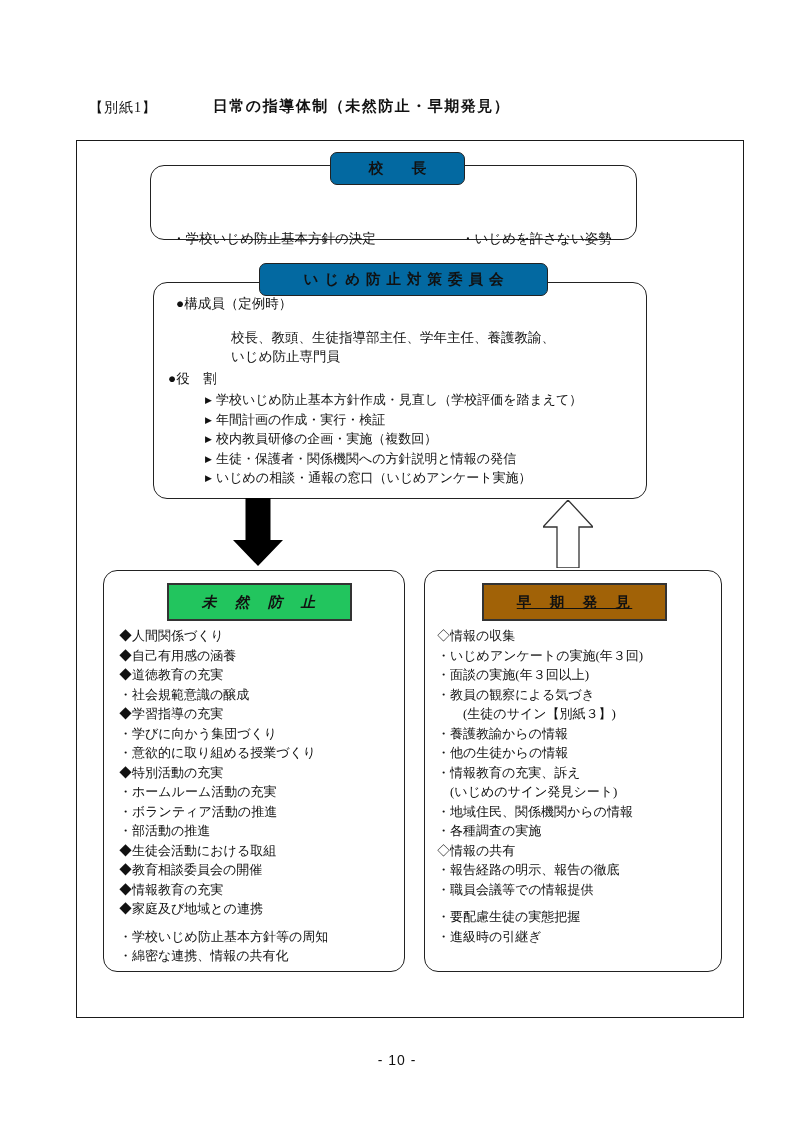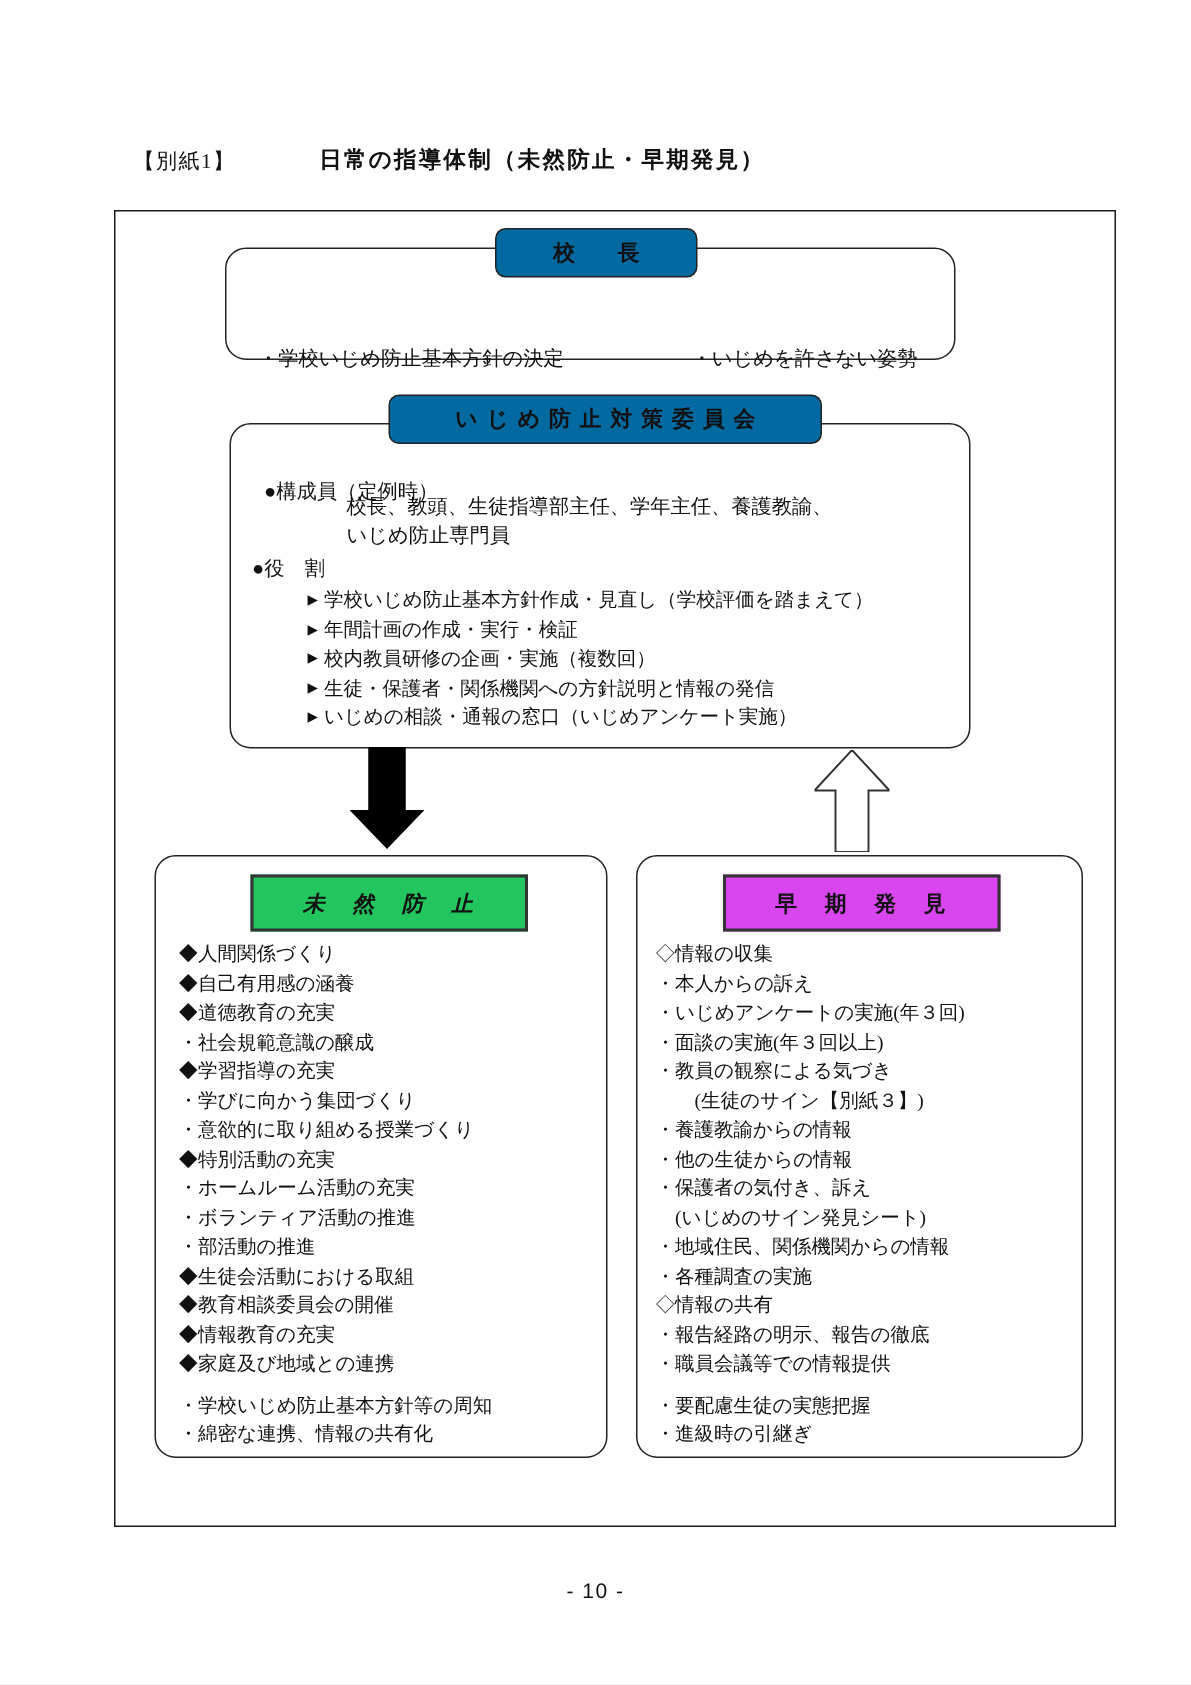--- a/index.html
+++ b/index.html
@@ -24,21 +24,21 @@
     font-family:"Liberation Sans",sans-serif;font-weight:bold;font-size:14.5px;
   }
   .principal-box{left:150px;top:165px;width:485px;height:73px;}
   .principal-tab{left:330px;top:152px;width:126px;height:31px;letter-spacing:7px;padding-left:7px;}
   .pcol{top:189px;font-size:13.5px;line-height:20px;white-space:pre;}
   .pcol1{left:172px;}
   .pcol2{left:461px;}
   .committee-box{left:153px;top:282px;width:492px;height:215px;}
   .committee-tab{left:259px;top:263px;width:281px;height:31px;letter-spacing:6px;padding-left:6px;}
   .cm-line{font-size:13.5px;line-height:19px;white-space:pre;}
-  .cm-members-h{left:176px;top:318px;}
+  .cm-members-h{left:176px;top:294px;}
   .cm-members-1{left:231px;top:328px;}
   .cm-members-2{left:231px;top:347px;}
   .cm-role-h{left:168px;top:369px;}
   .cm-roles{left:205px;top:390px;}
   .cm-roles .row{height:19.5px;line-height:19.5px;font-size:13px;white-space:pre;}
   .cm-roles .row .tri{font-size:9px;vertical-align:1.5px;letter-spacing:4px;}
   
   .arrow-svg{z-index:2;}
   
   .prevention-box{left:103px;top:570px;width:300px;height:400px;}
@@ -123,33 +123,32 @@
     <div class="row">・部活動の推進</div>
     <div class="row">◆生徒会活動における取組</div>
     <div class="row">◆教育相談委員会の開催</div>
     <div class="row">◆情報教育の充実</div>
     <div class="row">◆家庭及び地域との連携</div>
     <div class="row gap">・学校いじめ防止基本方針等の周知</div>
     <div class="row">・綿密な連携、情報の共有化</div>
   </div>
 
   <div class="abs rbox detection-box"></div>
-  <div class="abs gray-header det-header" style="background:#d946ef;">
+  <div class="abs gray-header det-header" style="background:#a16207;text-decoration:underline;">
     <span>早　期　発　見</span>
   </div>
   <div class="abs vlist det-list">
     <div class="row">◇情報の収集</div>
-    <div class="row">・本人からの訴え</div>
     <div class="row">・いじめアンケートの実施(年３回)</div>
     <div class="row">・面談の実施(年３回以上)</div>
     <div class="row">・教員の観察による気づき</div>
     <div class="row">　　(生徒のサイン【別紙３】)</div>
     <div class="row">・養護教諭からの情報</div>
     <div class="row">・他の生徒からの情報</div>
-    <div class="row">・保護者の気付き、訴え</div>
+    <div class="row">・情報教育の充実、訴え</div>
     <div class="row">　(いじめのサイン発見シート)</div>
     <div class="row">・地域住民、関係機関からの情報</div>
     <div class="row">・各種調査の実施</div>
     <div class="row">◇情報の共有</div>
     <div class="row">・報告経路の明示、報告の徹底</div>
     <div class="row">・職員会議等での情報提供</div>
     <div class="row gap">・要配慮生徒の実態把握</div>
     <div class="row">・進級時の引継ぎ</div>
   </div>
 

